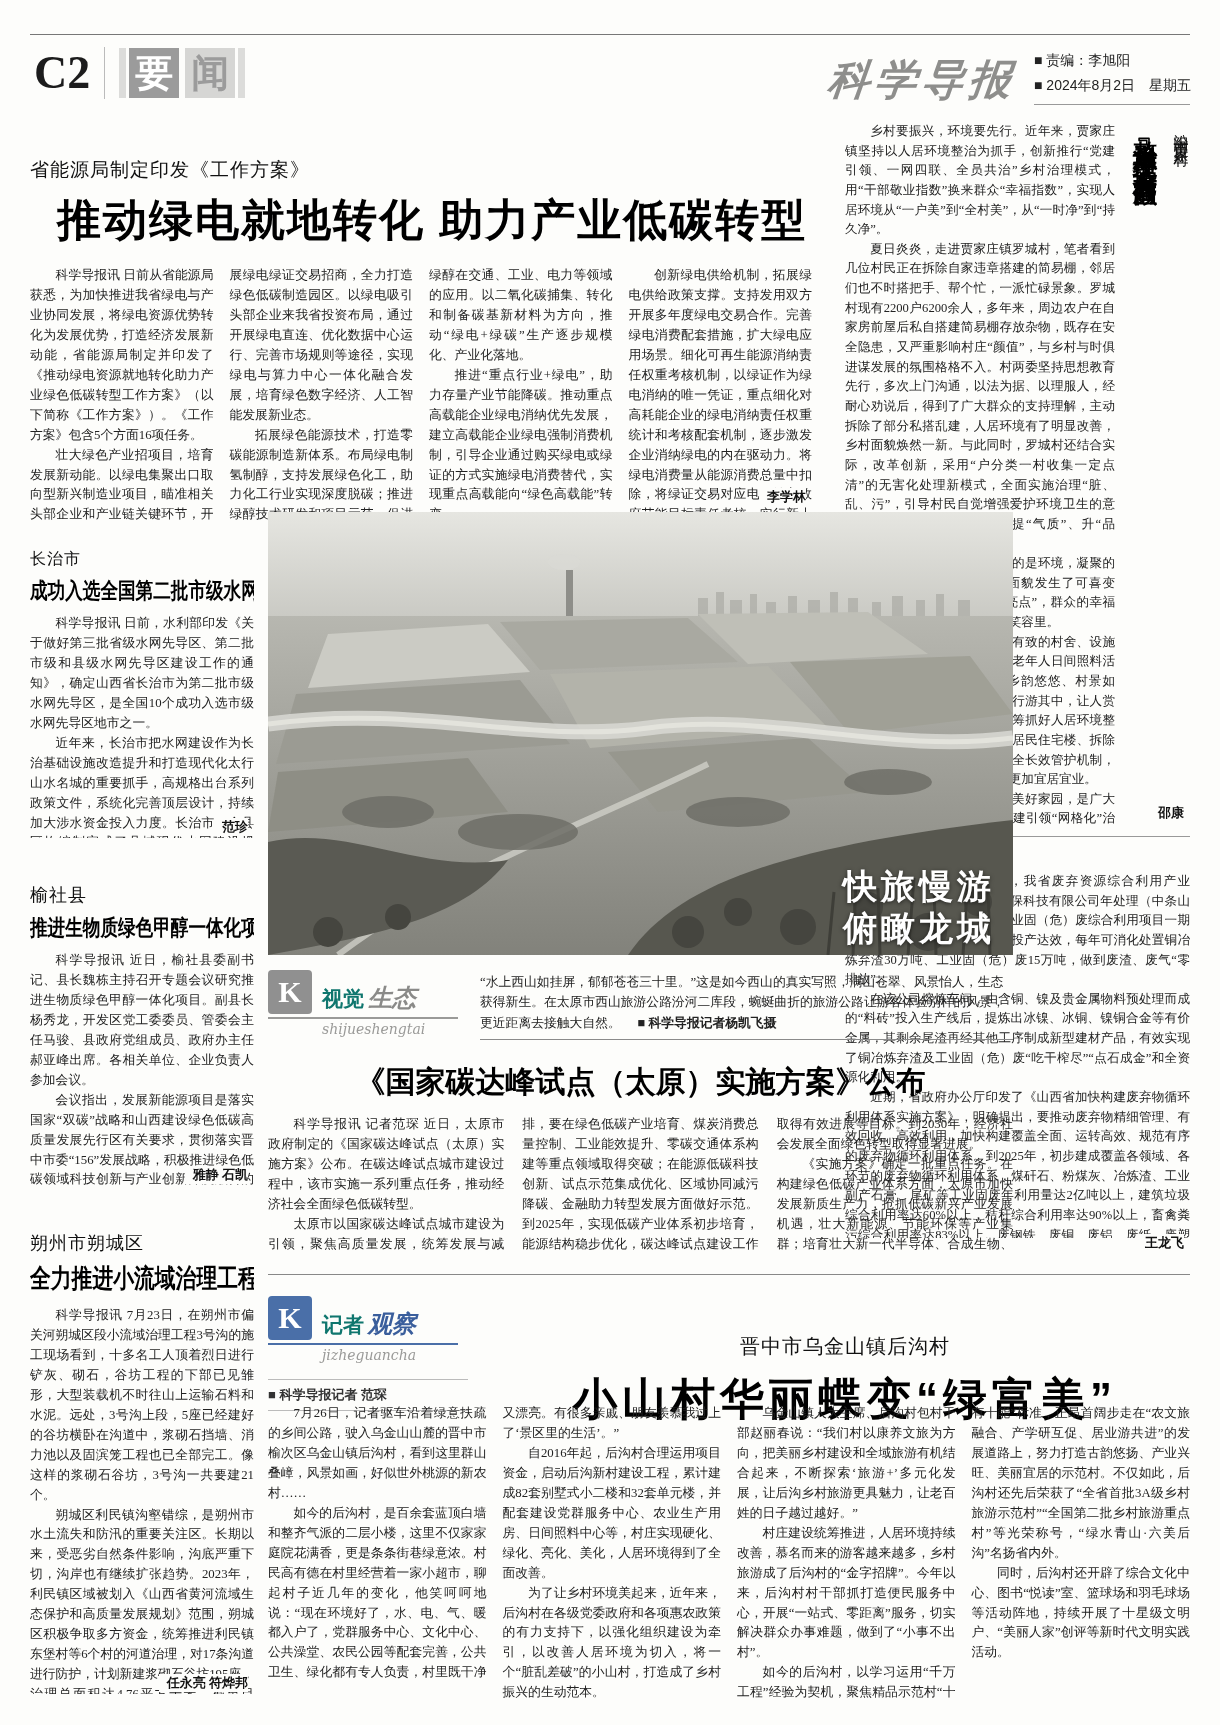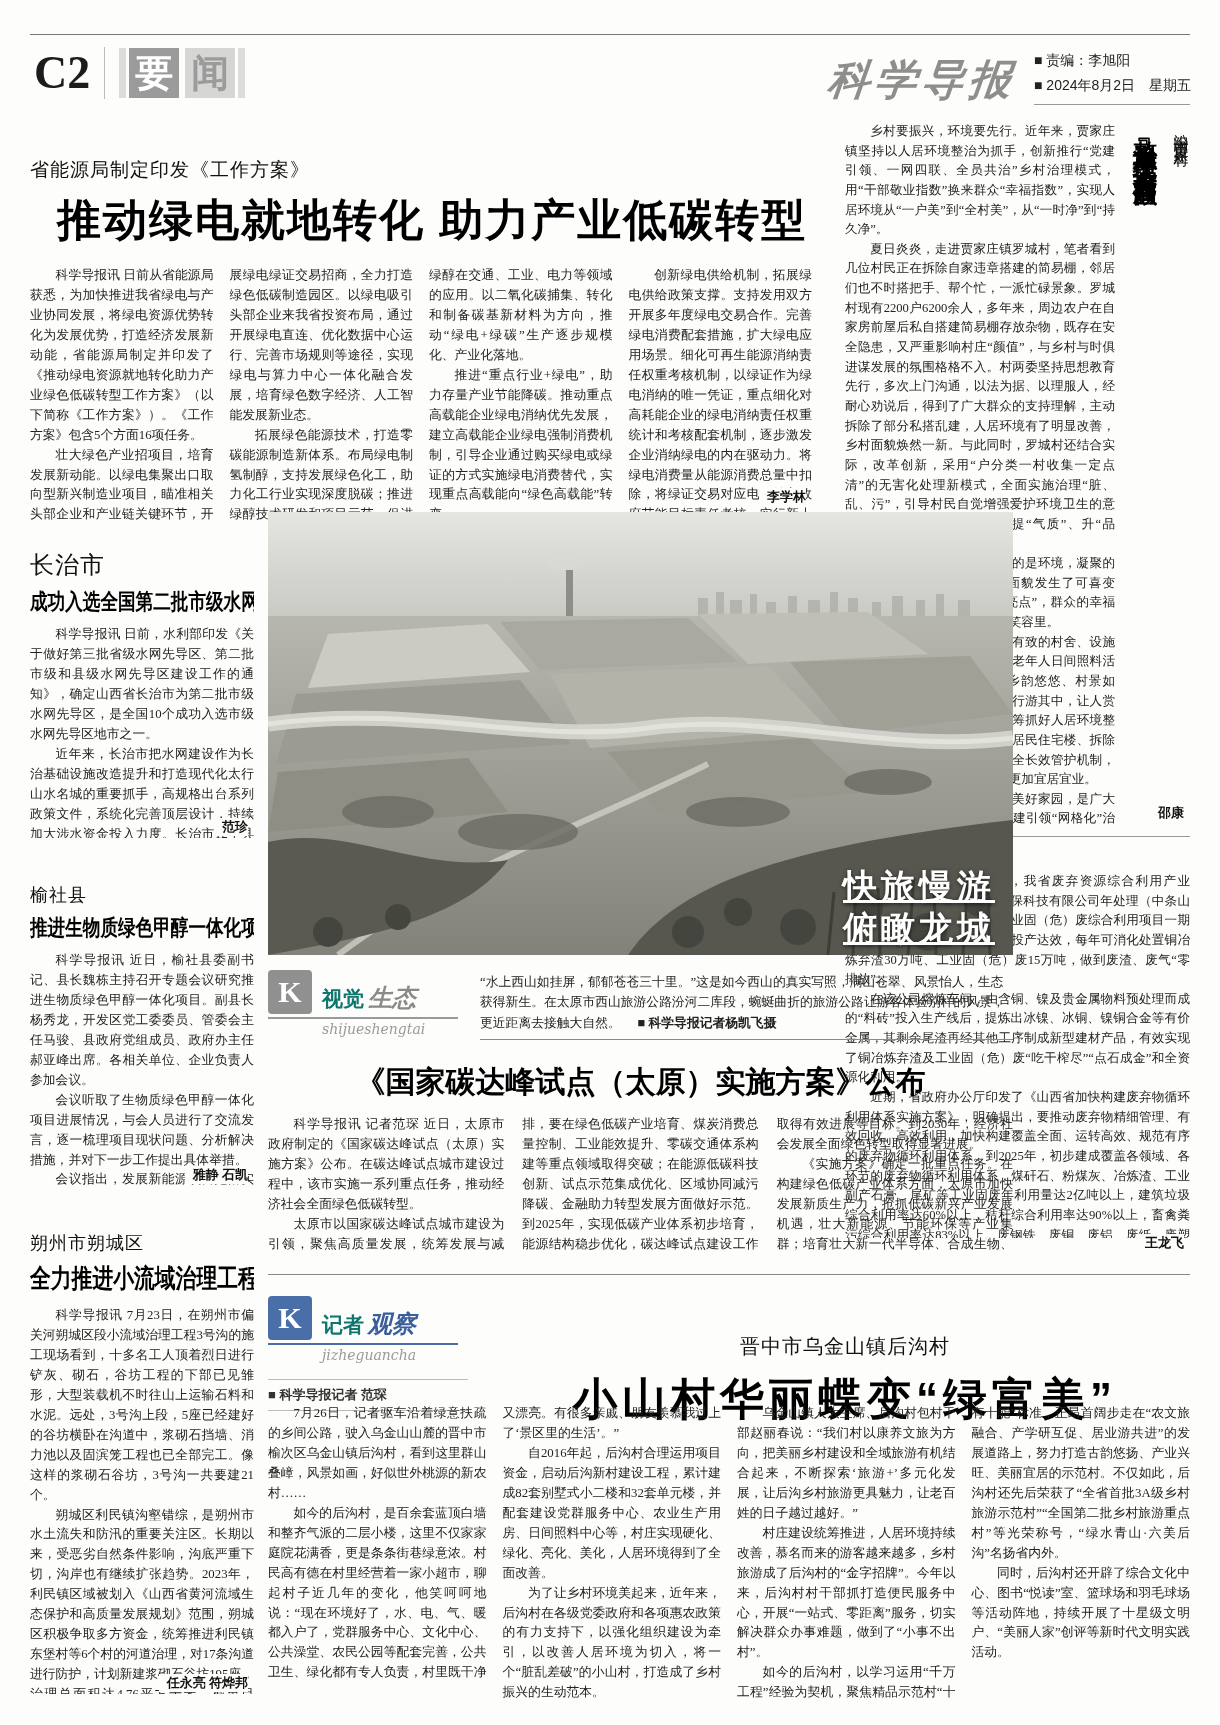--- a/index.html
+++ b/index.html
@@ -47,21 +47,21 @@
   .brandt2{font-size:24px;font-weight:bold;font-style:italic;color:#8a8a88;
            font-family:"DejaVu Serif",serif;margin-left:4px;}
   .brandt2.blue{color:#3a5e9c;}
   .pinyin{font-style:italic;color:#9a9a98;font-size:14px;margin:2px 0 0 54px;font-family:"DejaVu Serif",serif;}
   .reporter{font-family:"Liberation Sans","DejaVu Sans",sans-serif;font-size:13px;font-weight:bold;color:#333;
             border-top:1px solid #bbb;border-bottom:1px solid #bbb;padding:6px 0;}
   
   .photo{position:absolute;left:268px;top:512px;width:745px;height:443px;overflow:hidden;background:#9a9a94;}
   .overlay{position:absolute;right:18px;bottom:6px;text-align:left;color:#ffffff;
            font-family:"Liberation Sans","DejaVu Sans",sans-serif;font-weight:900;font-size:34px;
-           letter-spacing:4px;line-height:1.22;text-shadow:0 1px 4px rgba(0,0,0,.6);text-decoration:underline;}
+           letter-spacing:4px;line-height:1.22;text-shadow:0 1px 4px rgba(0,0,0,.6);}
   .caption{font-size:12.8px;line-height:1.6;text-align:justify;color:#222;}
   .contlabel{font-weight:bold;font-size:14px;font-family:"Liberation Sans",sans-serif;margin-bottom:4px;}
 </style>
 </head>
 <body>
 
 <div id="page">
 
   <div class="abs rule" style="left:30px;top:34px;width:1160px;border-top-color:#777;"></div>
 
@@ -115,35 +115,34 @@
     <div class="contlabel">（上接C1版）</div>
     <div class="jbody" style="font-size:12.6px;height:366px;">
         <p>在垣曲经济技术开发区，我省废弃资源综合利用产业链“链核”企业——山西翌佳环保科技有限公司年处理（中条山集团）30万吨铜冶炼弃渣及工业固（危）废综合利用项目一期的两条生产线于今年年初全部投产达效，每年可消化处置铜冶炼弃渣30万吨、工业固（危）废15万吨，做到废渣、废气“零排放”。</p>
         <p>在该公司熔炼车间，由含铜、镍及贵金属物料预处理而成的“料砖”投入生产线后，提炼出冰镍、冰铜、镍铜合金等有价金属，其剩余尾渣再经其他工序制成新型建材产品，有效实现了铜冶炼弃渣及工业固（危）废“吃干榨尽”“点石成金”和全资源化利用。</p>
         <p>近期，省政府办公厅印发了《山西省加快构建废弃物循环利用体系实施方案》，明确提出，要推动废弃物精细管理、有效回收、高效利用，加快构建覆盖全面、运转高效、规范有序的废弃物循环利用体系。到2025年，初步建成覆盖各领域、各环节的废弃物循环利用体系，煤矸石、粉煤灰、冶炼渣、工业副产石膏、尾矿等工业固废年利用量达2亿吨以上，建筑垃圾综合利用率达60%以上，秸秆综合利用率达90%以上，畜禽粪污综合利用率达83%以上。废钢铁、废铜、废铝、废纸、废塑料、废玻璃等主要再生资源循环利用企业年加工能力超过1900万吨，资源循环利用产业产值达到1100亿元。</p>
       </div>
     <div class="byline">王龙飞</div>
   </div>
 
   <div class="abs" style="left:30px;top:512px;width:224px;height:326px;overflow:hidden;">
-    <div class="kicker" style="font-size:24px;">长治市</div>
+    <div class="kicker" style="font-size:16px;">长治市</div>
     <div class="h-side" style="margin-top:6px;"><span class="condensed">成功入选全国第二批市级水网先导区</span></div>
     <div class="jbody" style="margin-top:8px;height:246px;">
         <p>科学导报讯 日前，水利部印发《关于做好第三批省级水网先导区、第二批市级和县级水网先导区建设工作的通知》，确定山西省长治市为第二批市级水网先导区，是全国10个成功入选市级水网先导区地市之一。</p>
         <p>近年来，长治市把水网建设作为长治基础设施改造提升和打造现代化太行山水名城的重要抓手，高规格出台系列政策文件，系统化完善顶层设计，持续加大涉水资金投入力度。长治市12个县区均编制完成了县域现代水网建设规划，绛河申报成为国家第三批幸福河湖试点，潞城区申报成为国家城乡供水一体化试点县，城乡水网互联互通和“最后一公里”正加快推进。</p>
       </div>
     <div class="byline">范珍</div>
   </div>
 
   <div class="abs" style="left:30px;top:846px;width:224px;height:340px;overflow:hidden;">
     <div class="kicker" style="font-size:18px;">榆社县</div>
     <div class="h-side" style="margin-top:6px;"><span class="condensed">推进生物质绿色甲醇一体化项目</span></div>
     <div class="jbody" style="margin-top:8px;height:260px;">
         <p>科学导报讯 近日，榆社县委副书记、县长魏栋主持召开专题会议研究推进生物质绿色甲醇一体化项目。副县长杨秀龙，开发区党工委委员、管委会主任马骏、县政府党组成员、政府办主任郝亚峰出席。各相关单位、企业负责人参加会议。</p>
-        <p>会议听取了生物质绿色甲醇一体化项目进展情况，与会人员进行了交流发言，逐一梳理项目现状问题、分析解决措施，并对下一步工作提出具体举措。</p>
         <p>会议指出，发展新能源项目是落实国家“双碳”战略和山西建设绿色低碳高质量发展先行区有关要求，贯彻落实晋中市委“156”发展战略，积极推进绿色低碳领域科技创新与产业创新深度融合的重要举措，对推动全县经济社会高质量发展具有重要意义。</p>
       </div>
     <div class="byline">雅静 石凯</div>
   </div>
 
   <div class="abs" style="left:30px;top:1194px;width:224px;height:500px;overflow:hidden;">
     <div class="kicker" style="font-size:18px;">朔州市朔城区</div>
     <div class="h-side" style="margin-top:6px;font-size:26px;"><span class="condensed">全力推进小流域治理工程</span></div>
     <div class="jbody" style="margin-top:10px;height:416px;">
         <p>科学导报讯 7月23日，在朔州市偏关河朔城区段小流域治理工程3号沟的施工现场看到，十多名工人顶着烈日进行铲灰、砌石，谷坊工程的下部已见雏形，大型装载机不时往山上运输石料和水泥。远处，3号沟上段，5座已经建好的谷坊横卧在沟道中，浆砌石挡墙、消力池以及固滨笼工程也已全部完工。像这样的浆砌石谷坊，3号沟一共要建21个。</p>

